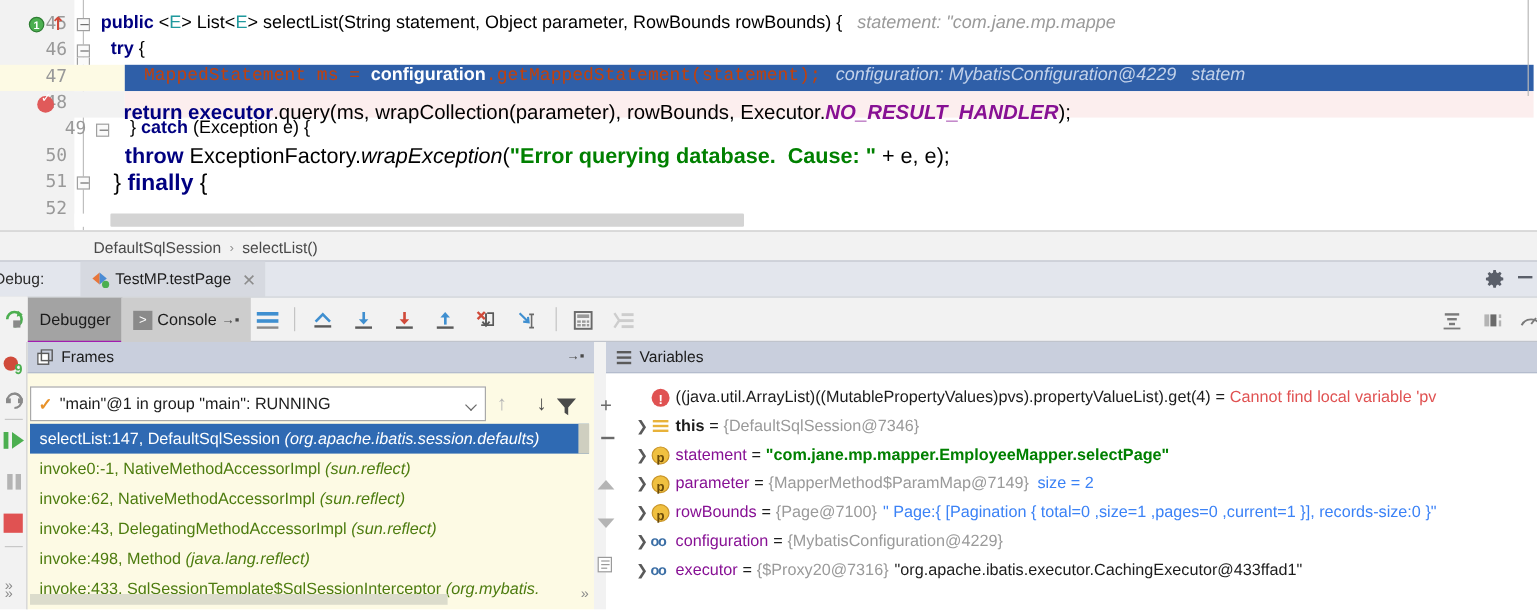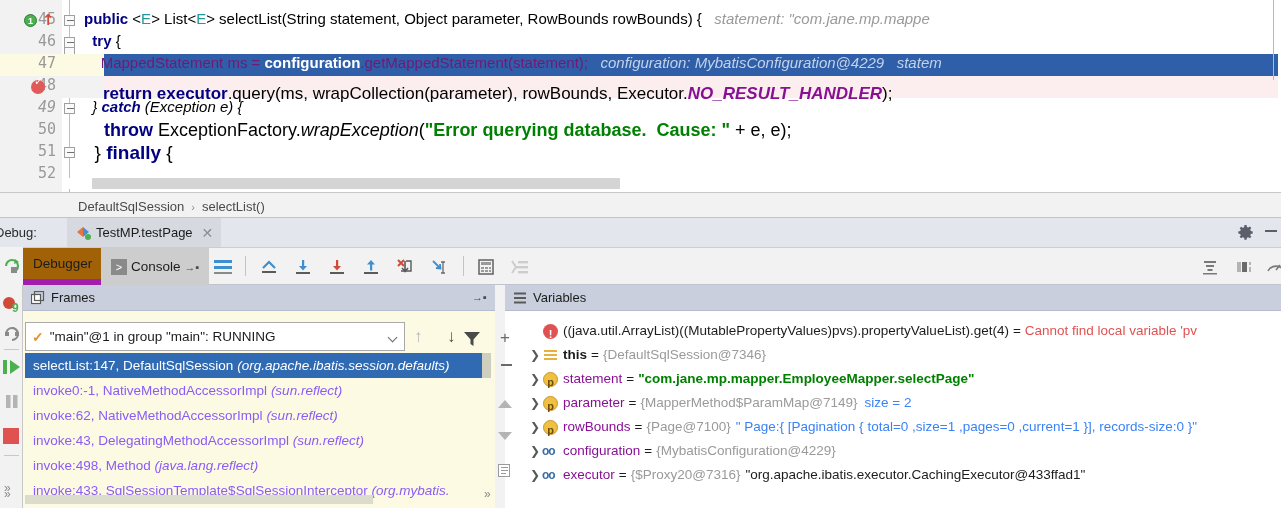--- a/index.html
+++ b/index.html
@@ -40,21 +40,21 @@
   }
 
   .k { color: #000080; font-weight: bold; }      
   .t { color: #20999d; }                          
   .n { color: #000000; }                          
   .s { color: #008000; font-weight: bold; }       
   .cst { color: #871094; font-weight: bold; font-style: italic; }
   .mi { color: #000000; font-style: italic; }
   .hint { color: #9a9a9a; font-style: italic; }
   .hint-on-blue { color: #c3d2ea; font-style: italic; }
-  .on-blue { color: #701a75; }
+  .on-blue { color: #c2410c; font-family: Liberation Mono, monospace; }
   .on-blue-b { color: #ffffff; font-weight: bold; }
 
   .fold-marker {
     position: absolute; left: 4px; top: 5px; width: 11px; height: 11px;
     border: 1px solid #a0a0a0; background: #fafafa;
   }
   .fold-marker::after {
     content: ""; position: absolute; left: 2px; top: 4px; width: 7px; height: 1px; background: #707070;
   }
   .fold-tri {
@@ -139,21 +139,21 @@
 
   
   .dbg-toolbar {
     position: absolute; left: 0; top: 247px; width: 1281px; height: 38px;
     background: #f2f2f2; border-top: 1px solid #c9cdd4; border-bottom: 1px solid #c0c4cc;
   }
   .dt-tab {
     position: absolute; top: 0; height: 37px; display: flex; align-items: center;
     font-size: 13.5px; color: #1c1c1c; padding: 0 10px;
   }
-  .dt-tab.active { background: #a16207; border-bottom: 6px solid #a21caf; }
+  .dt-tab.active { background: #a3a3a3; border-bottom: 1px solid #a21caf; }
   .dt-tab.inactive { background: #cdcdcd; gap: 4px; }
   .tb-sep {
     position: absolute; top: 8px; width: 1px; height: 20px; background: #c4c4c4;
   }
   .tb-ico { position: absolute; top: 9px; width: 20px; height: 20px; }
 
   
   .rail {
     position: absolute; left: 0; top: 285px; width: 23px; height: 223px;
     background: #f2f2f2; border-right: 1px solid #c8c8c8;
@@ -191,21 +191,21 @@
     position: absolute; right: 8px; top: 11px;
     width: 7px; height: 7px; border-right: 1.5px solid #6a6a6a; border-bottom: 1.5px solid #6a6a6a;
     transform: rotate(45deg);
   }
   .frames-list {
     position: absolute; left: 25px; top: 353px; width: 466px; height: 152px;
     background: #fdfae4; overflow: hidden;
   }
   .frame-row {
     height: 25px; line-height: 25px; padding-left: 8px; font-size: 13.5px;
-    color: #8b5cf6; white-space: nowrap; overflow: hidden;
+    color: #4d7c0f; white-space: nowrap; overflow: hidden;
   }
   .frame-row.sel { background: #2f6ab3; color: #ffffff; }
   .frame-row .pkg { font-style: italic; }
   .frames-vscroll {
     position: absolute; right: 0; top: 0; width: 9px; height: 25px; background: #cfcfc0;
   }
   .frames-hscroll {
     position: absolute; left: 25px; top: 495px; width: 348px; height: 9px; background: #dcdccc;
   }
 
@@ -314,21 +314,21 @@
     </div>
 
     <div style="position:absolute;left:0;top:76px;height:22px;width:1281px;">
       <div class="row-hl-pink-gutter"></div>
       <div class="row-hl-pink"></div>
       <div class="lineno" style="top:0;z-index:2;">48</div>
       <div class="bp-red" style="left:31px;top:4px;z-index:3;"></div>
       <div class="code-txt" style="top:8px;font-size:17px;z-index:2;"><span class="n">    </span><span class="k">return</span><span class="n"> </span><span class="k">executor</span><span class="n">.query(ms, wrapCollection(parameter), rowBounds, Executor.</span><span class="cst">NO_RESULT_HANDLER</span><span class="n">);</span></div>
     </div>
 
-    <div style="position:absolute;left:0;top:98px;height:22px;width:1060px;font-style:italic;">
+    <div style="position:absolute;left:16px;top:98px;height:22px;width:1060px;">
       <div class="lineno" style="top:0;">49</div>
       <div class="fold-marker" style="left:64px;"></div>
       <div class="code-txt" style="top:0;font-size:15px;"><span class="n">  } </span><span class="k">catch</span><span class="n"> (Exception e) {</span></div>
     </div>
 
     <div style="position:absolute;left:0;top:120px;height:22px;width:1281px;">
       <div class="lineno" style="top:0;">50</div>
       <div class="code-txt" style="top:0;font-size:18px;"><span class="n">    </span><span class="k">throw</span><span class="n"> ExceptionFactory.</span><span class="mi">wrapException</span><span class="n">(</span><span class="s">"Error querying database.  Cause: "</span><span class="n"> + e, e);</span></div>
     </div>
 

